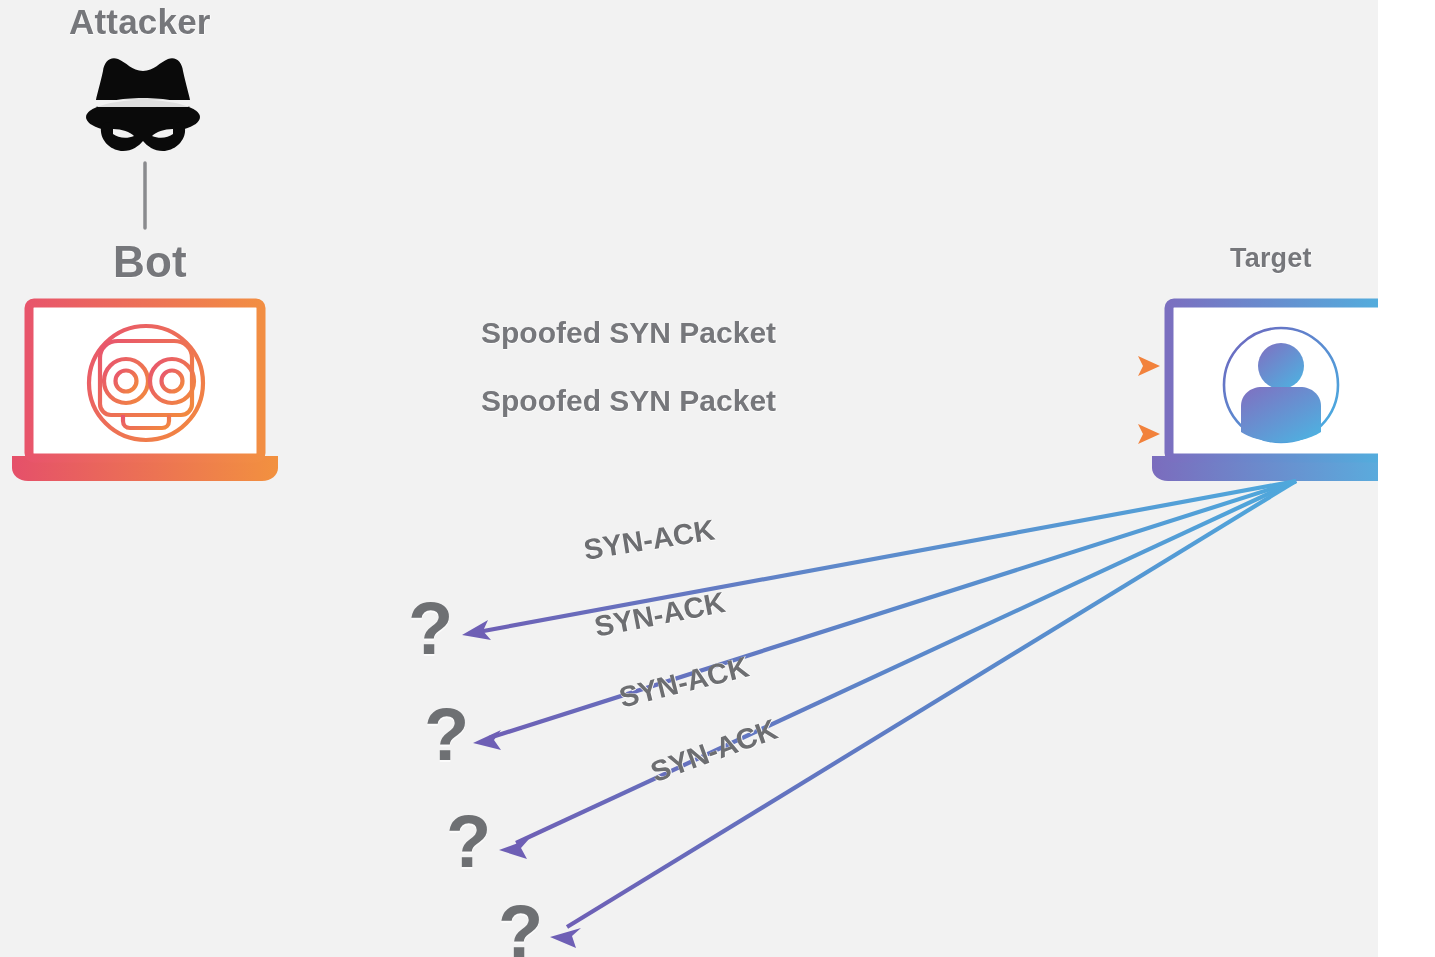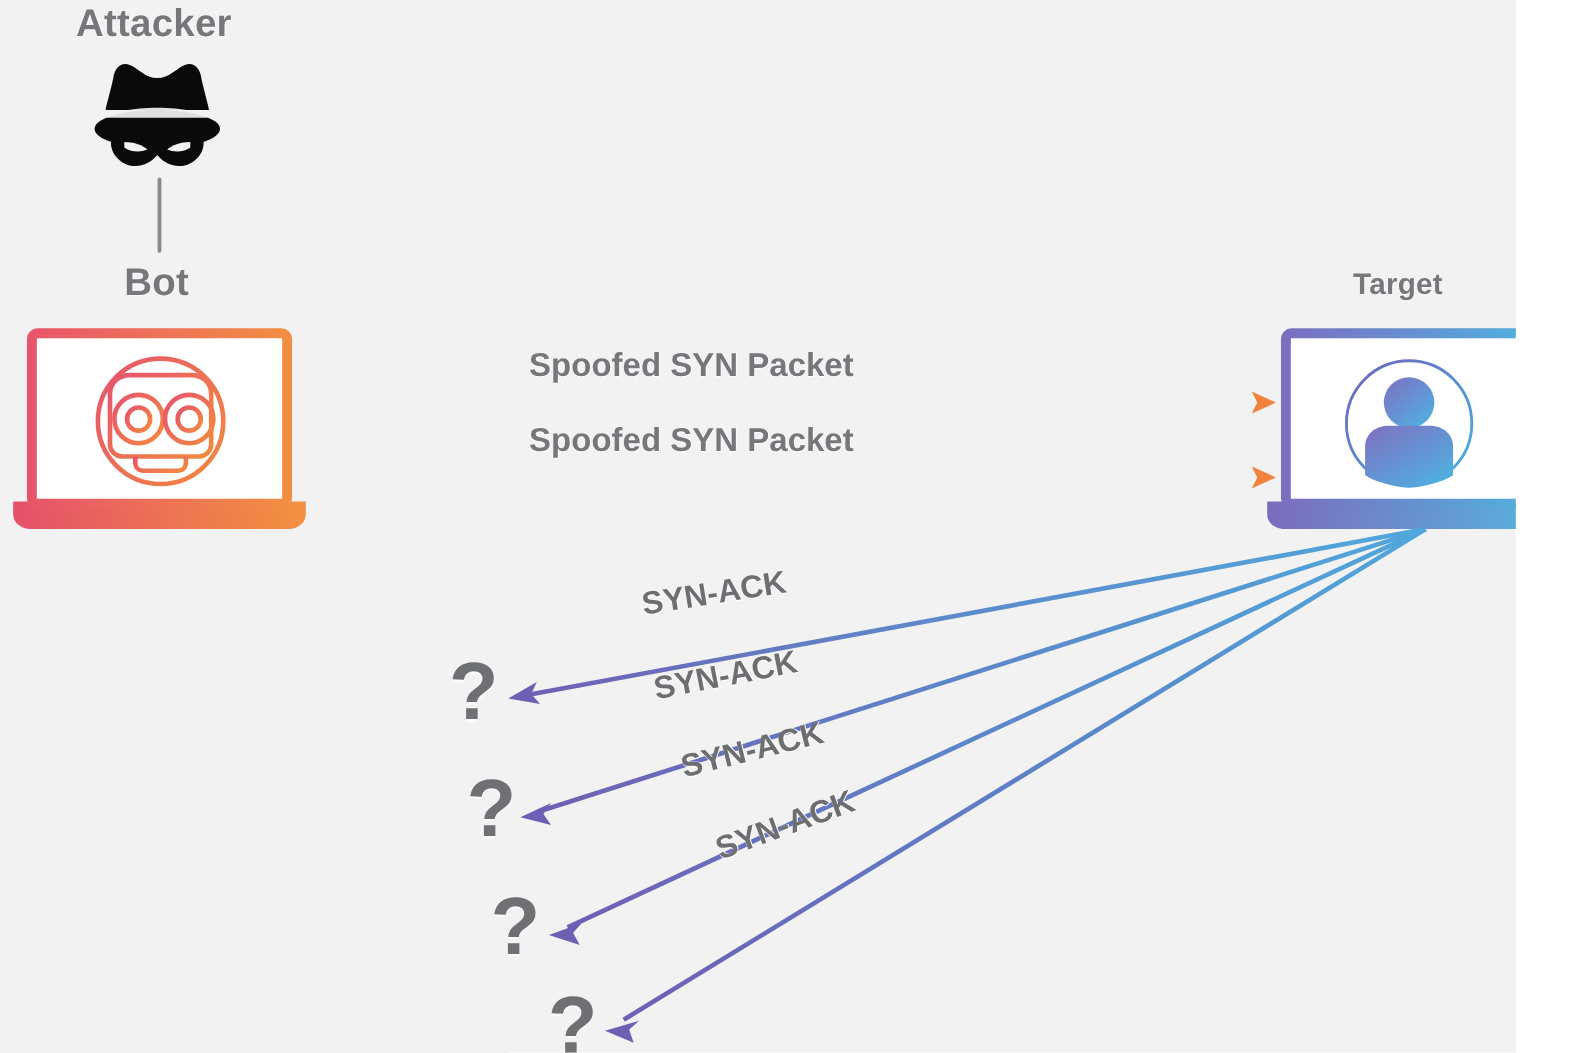--- a/index.html
+++ b/index.html
@@ -15,21 +15,21 @@
 
   .lbl{
     position:absolute;
     color:#76777b;
     font-weight:bold;
     white-space:nowrap;
     text-shadow:0 1px 0 #fdfdfd, 1px 0 0 #fbfbfb;
     user-select:none;
   }
   .lbl-attacker{font-size:35px;left:69px;top:2px;letter-spacing:0.2px;}
-  .lbl-bot{font-size:35px;left:113px;top:237px;letter-spacing:0.2px;}
+  .lbl-bot{font-size:44px;left:113px;top:237px;letter-spacing:0.2px;}
   .lbl-target{font-size:27px;left:1230px;top:243px;letter-spacing:0.2px;}
   .lbl-syn1{font-size:30px;left:481px;top:316px;}
   .lbl-syn2{font-size:30px;left:481px;top:384px;}
 
   .lbl-ack{
     font-size:29px;
     color:#6d6e71;
     transform-origin:0 50%;
     text-shadow:0 1px 0 #fdfdfd, 1px 0 0 #fbfbfb;
   }

